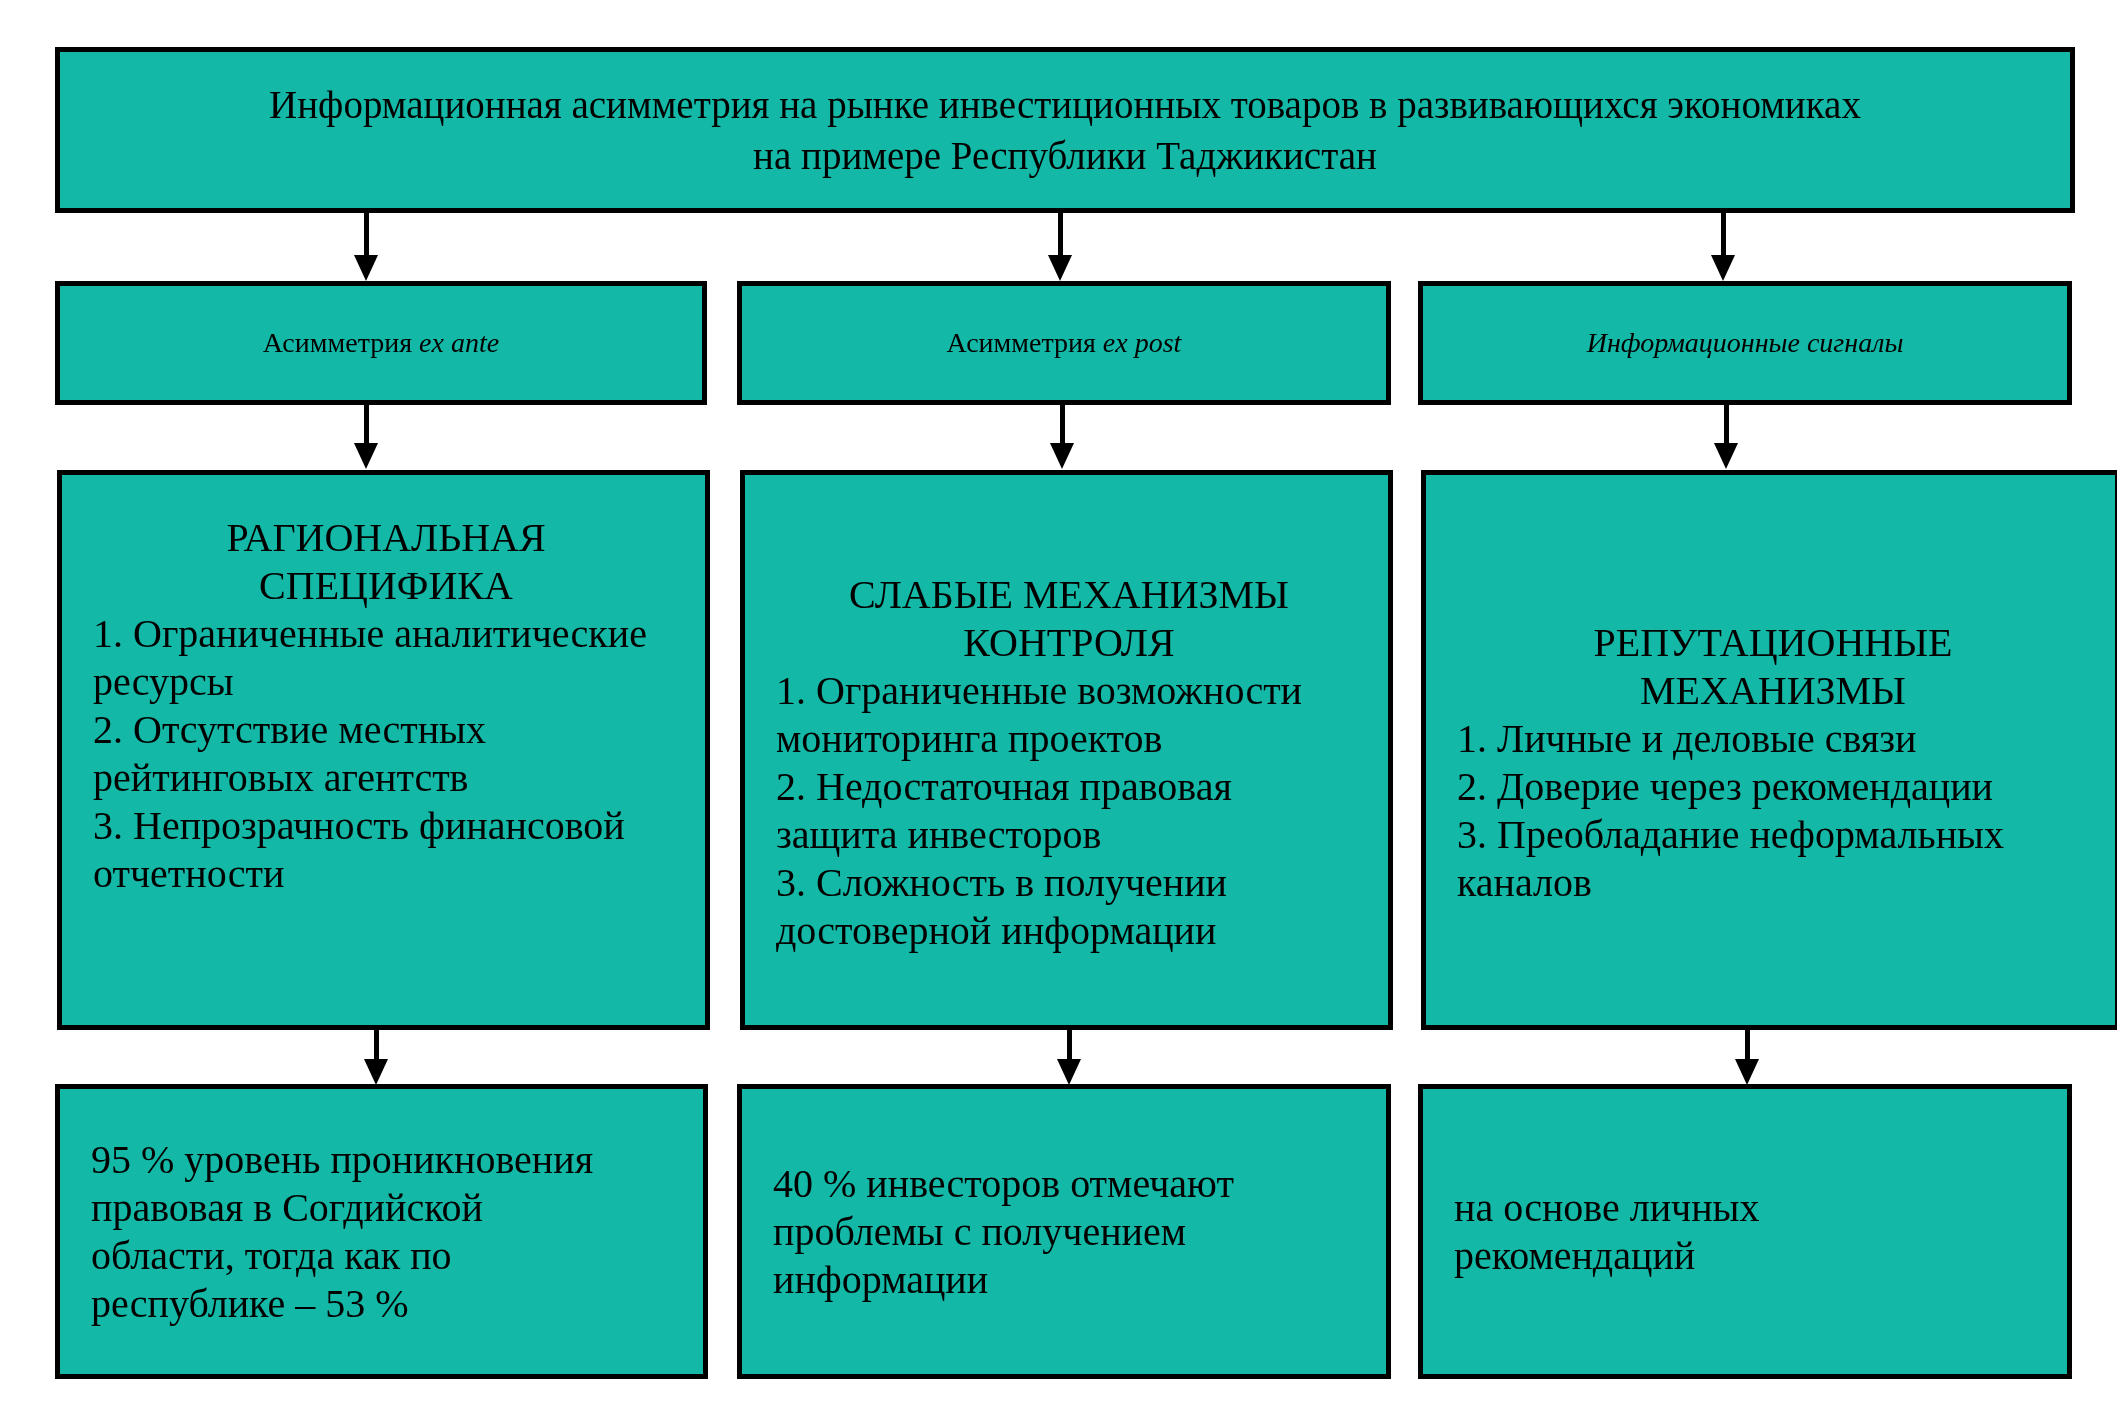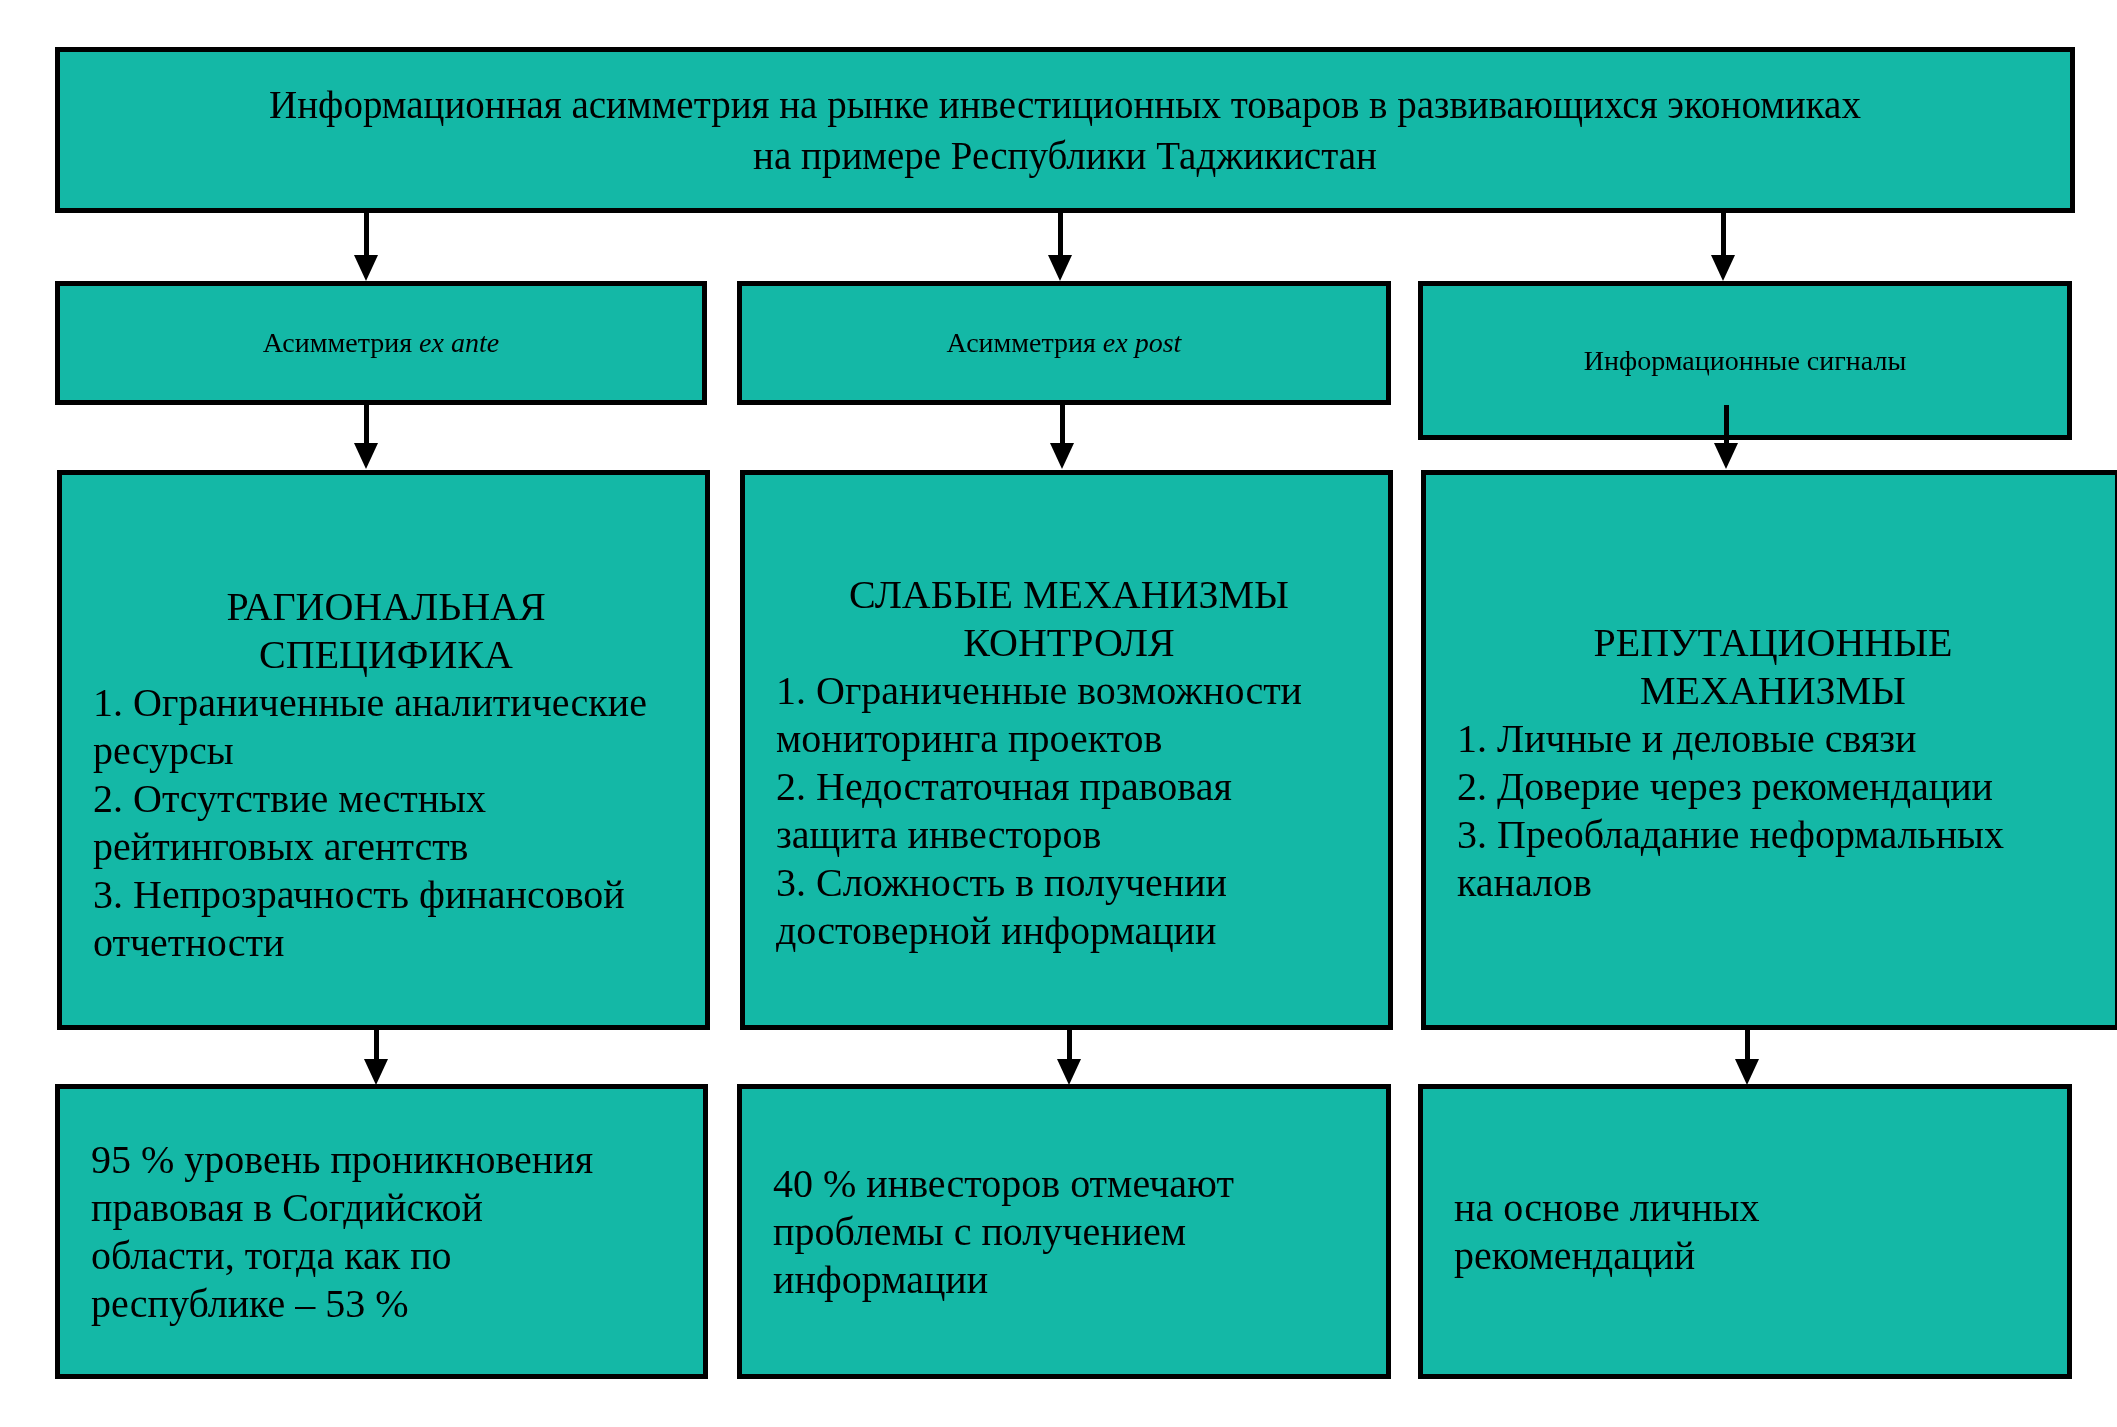--- a/index.html
+++ b/index.html
@@ -40,38 +40,38 @@
   <div class="shaft" style="top:0; height:44px;"></div>
     <div class="head" style="top:42px;"></div>
 </div>
 
 <div class="box center row2-text" style="left:55px; top:281px; width:652px; height:124px;">
   <span><span>Асимметрия </span><i>ex ante</i></span>
 </div>
 <div class="box center row2-text" style="left:737px; top:281px; width:654px; height:124px;">
   <span><span>Асимметрия </span><i>ex post</i></span>
 </div>
-<div class="box center row2-text" style="left:1418px; top:281px; width:654px; height:159px;">
+<div class="box center row2-text" style="left:1418px; top:281px; width:654px; height:124px;font-style:italic;">
   <span><span>Информационные сигналы</span><i></i></span>
 </div>
 
 <div class="arrow" style="left:366px; top:405px;">
   <div class="shaft" style="top:0; height:40px;"></div>
     <div class="head" style="top:38px;"></div>
 </div>
 <div class="arrow" style="left:1062px; top:405px;">
   <div class="shaft" style="top:0; height:40px;"></div>
     <div class="head" style="top:38px;"></div>
 </div>
 <div class="arrow" style="left:1726px; top:405px;">
   <div class="shaft" style="top:0; height:40px;"></div>
     <div class="head" style="top:38px;"></div>
 </div>
 
-<div class="box detail" style="left:57px; top:470px; width:653px; height:560px; padding-top:108px;">
+<div class="box detail" style="left:57px; top:470px; width:653px; height:560px; padding-top:39px;">
   <span class="heading">РАГИОНАЛЬНАЯ</span>
   <span class="heading">СПЕЦИФИКА</span>
   <span class="item">1. Ограниченные аналитические</span>
   <span class="item">ресурсы</span>
   <span class="item">2. Отсутствие местных</span>
   <span class="item">рейтинговых агентств</span>
   <span class="item">3. Непрозрачность финансовой</span>
   <span class="item">отчетности</span>
 </div>
 <div class="box detail" style="left:740px; top:470px; width:653px; height:560px; padding-top:96px;">

